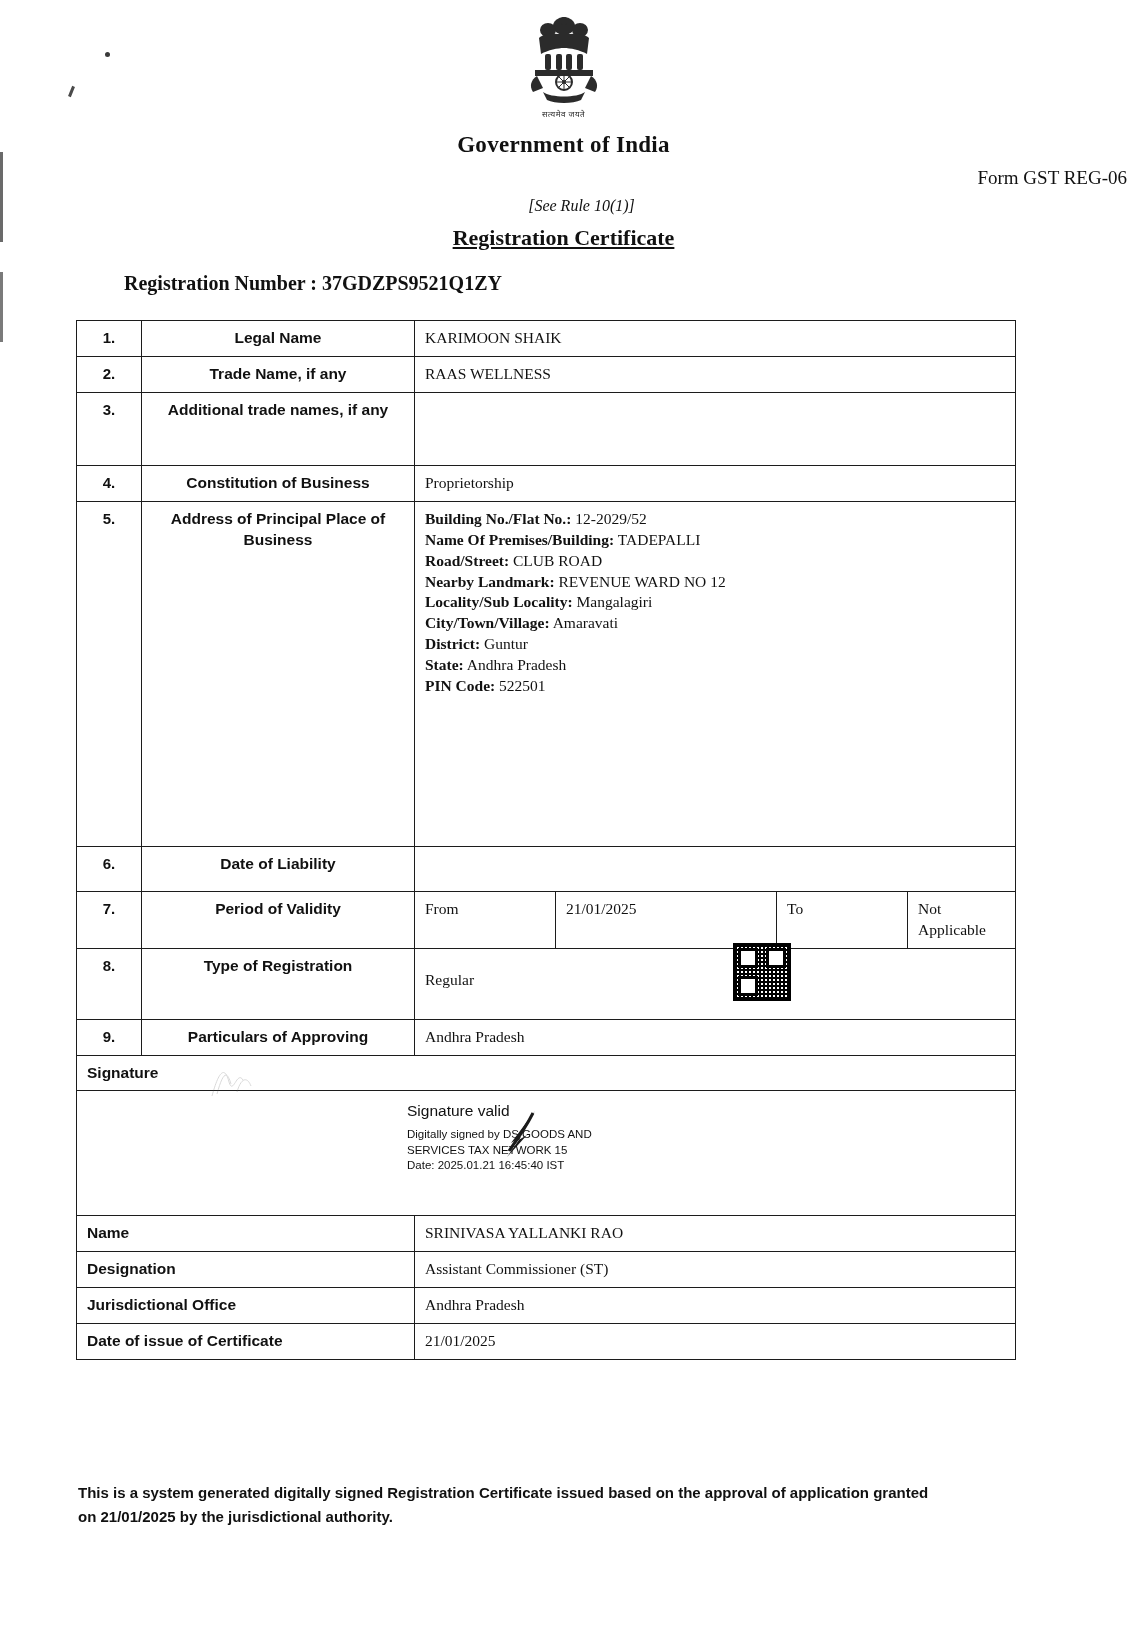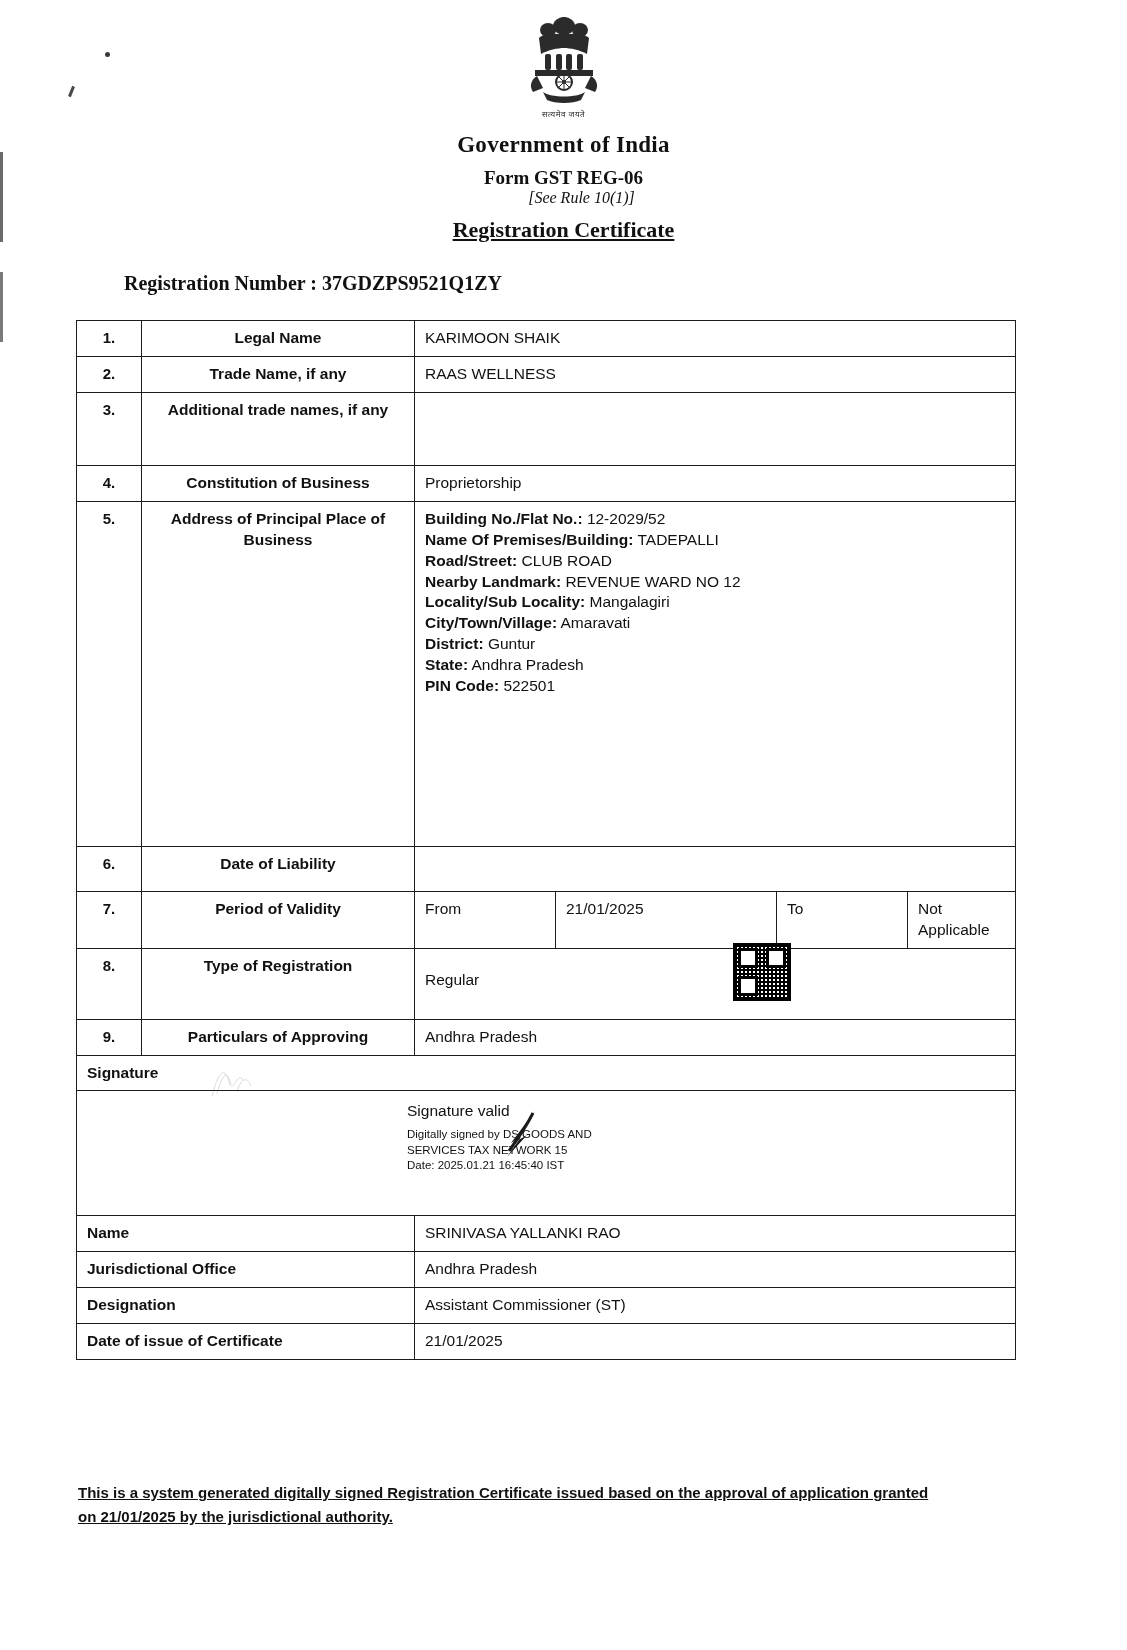--- a/index.html
+++ b/index.html
@@ -63,22 +63,23 @@
     font-family: "Liberation Serif", serif;
   }
   .h-govt {
     font-size: 23px;
     font-weight: bold;
     letter-spacing: 0.3px;
     margin-bottom: 9px;
   }
   .h-form {
     font-size: 19px;
-    font-weight: bold;
-    margin-bottom: 0;
+    font-weight: normal;
+    margin-bottom: 8px;
+    text-align: right;
   }
   .h-rule {
     font-size: 16px;
     font-style: italic;
     margin-bottom: 10px;
     padding-left: 36px;
   }
   .h-cert {
     font-size: 22px;
     font-weight: bold;
@@ -113,21 +114,21 @@
     width: 44px;
     text-align: center;
     font-weight: bold;
     font-size: 15px;
   }
   .c-lbl {
     width: 252px;
     font-weight: bold;
     text-align: center;
   }
-  .c-val { font-weight: normal; }
+  .c-val { font-weight: normal; font-family: Liberation Serif, serif; }
   .addr-line b { font-weight: bold; }
   .addr-line { white-space: nowrap; }
   .tall { height: 330px; }
   .row-liab td { height: 30px; }
   .sub-lbl { width: 120px; font-weight: normal; }
   .reg-cell { position: relative; height: 56px; }
 
   
   .qr {
     position: absolute;
@@ -206,21 +207,20 @@
 
   
   .footer {
     position: absolute;
     left: 78px;
     top: 1481px;
     width: 940px;
     font-size: 15px;
     font-weight: bold;
     line-height: 1.6;
-    text-decoration: underline;
   }
 </style>
 </head>
 <body>
 
 <div class="page">
 
   <div class="mark dot"></div>
   <div class="mark tick"></div>
   <div class="mark edge1"></div>
@@ -363,26 +363,26 @@
             <path d="M36 6 C30 18 22 30 12 44" stroke="#1b1b1b" stroke-width="3" fill="none"></path>
           </svg>
         </td>
       </tr>
 
       <tr>
         <td class="c-lbl-wide" colspan="2">Name</td>
         <td class="c-val" colspan="4">SRINIVASA YALLANKI RAO</td>
       </tr>
       <tr>
+        <td class="c-lbl-wide" colspan="2">Designation</td>
+        <td class="c-val" colspan="4">Assistant Commissioner (ST)</td>
+      </tr>
+      <tr>
         <td class="c-lbl-wide" colspan="2">Jurisdictional Office</td>
         <td class="c-val" colspan="4">Andhra Pradesh</td>
-      </tr>
-      <tr>
-        <td class="c-lbl-wide" colspan="2">Designation</td>
-        <td class="c-val" colspan="4">Assistant Commissioner (ST)</td>
       </tr>
       <tr>
         <td class="c-lbl-wide" colspan="2">Date of issue of Certificate</td>
         <td class="c-val" colspan="4">21/01/2025</td>
       </tr>
     </tbody>
   </table>
 
   <div class="footer">
     <div>This is a system generated digitally signed Registration Certificate issued based on the approval of application granted</div>

